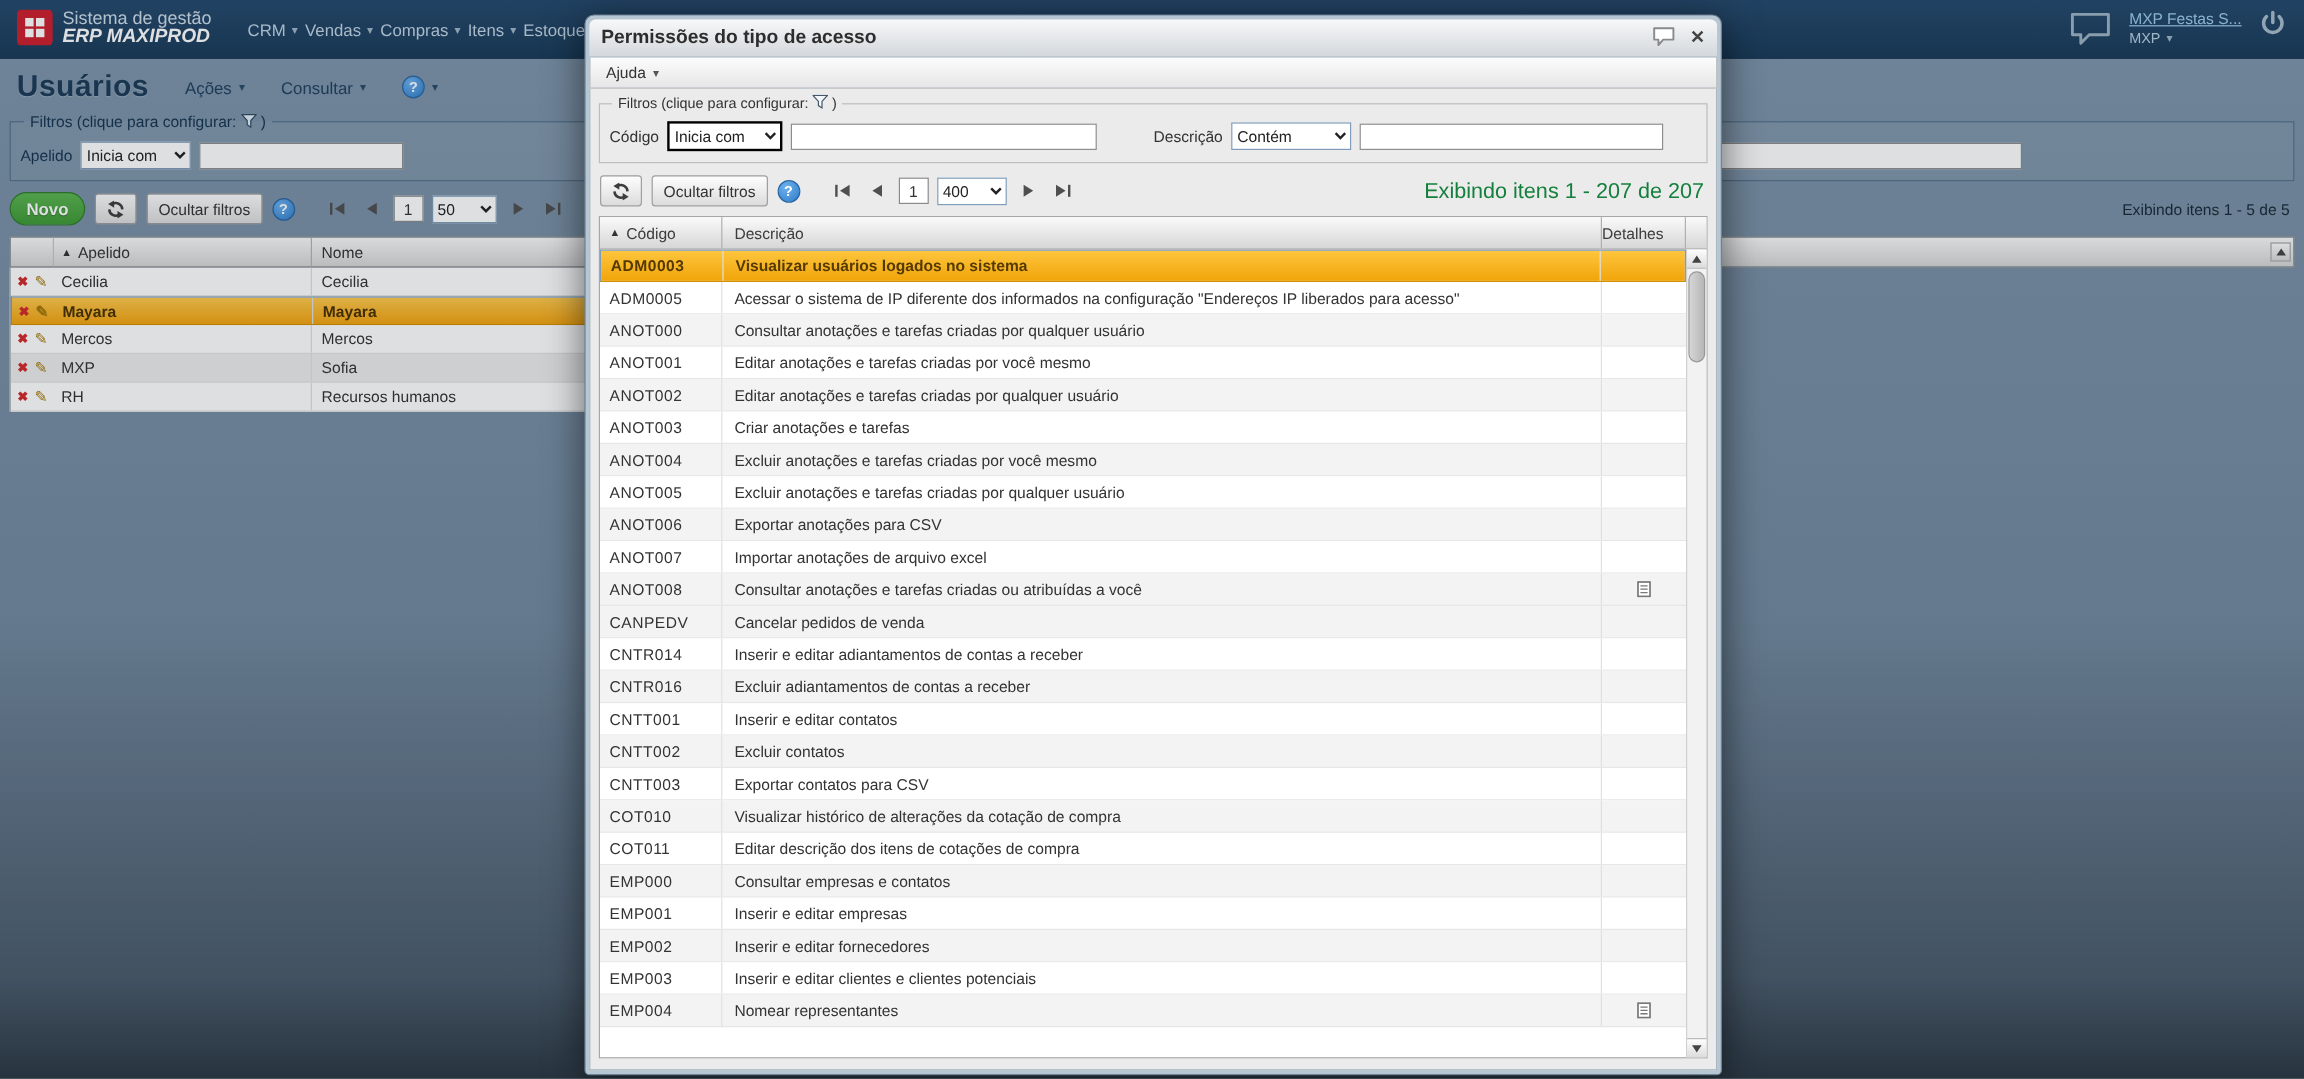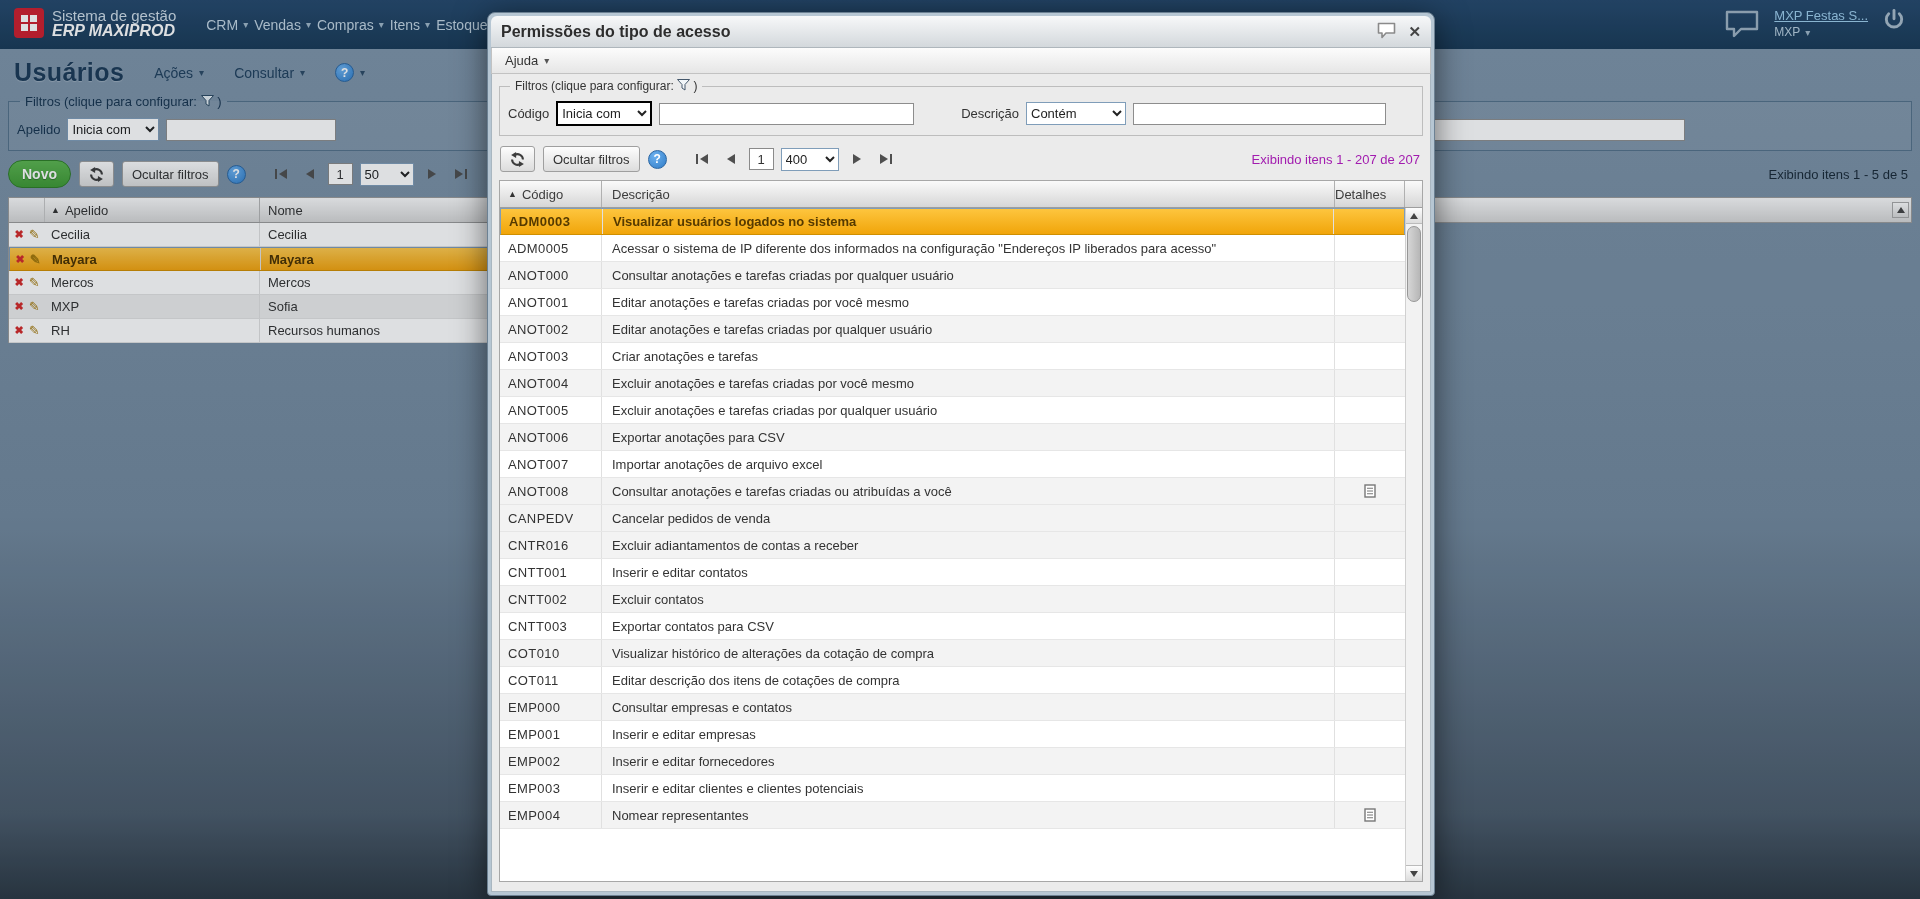--- a/index.html
+++ b/index.html
@@ -78,21 +78,21 @@
   .m-menubar{height:26px;flex:none;background:linear-gradient(#fcfcfc,#e6e6e6);border:1px solid #c2c2c2;border-top:none;display:flex;align-items:center;padding:0 4px}
   .m-menu-item{display:flex;align-items:center;gap:6px;padding:3px 9px;font-size:13px;color:#333;cursor:pointer}
   .m-menu-item .car{color:#555}
   .m-body{flex:1;background:#ebebeb;display:flex;flex-direction:column;padding:4px 5px 5px;overflow:hidden;border:1px solid #a9b6c0;border-top:none}
   fieldset.m-fs{border:1px solid #bdbdbd;margin:1px 2px 2px;padding:8px 8px 9px;background:#ebebeb}
   fieldset.m-fs legend{padding:0 5px;margin-left:2px;font-size:12px;color:#333}
   .m-frow{display:flex;align-items:center;gap:7px;font-size:13px;color:#333}
   .focus-sel{border:2px solid #000;height:25px}
   .m-gap{margin-left:40px}
   .m-toolbar{display:flex;align-items:center;gap:8px;padding:8px 3px}
-  .m-showing{margin-left:auto;color:#a21caf;font-size:13px;padding-right:2px}
+  .m-showing{margin-left:auto;color:#15803d;font-size:18px;padding-right:2px}
   .m-grid{position:relative;height:702px;margin:0 2px;border:1px solid #a7a7a7;background:#fff;flex:none}
   .m-grid-h{display:flex;align-items:center;height:27px;background:linear-gradient(#fafafa,#d6d6d6);border-bottom:1px solid #9e9e9e;font-size:13px;color:#3c3c3c}
   .mh-cod{width:102px;height:100%;display:flex;align-items:center;gap:5px;padding-left:8px;border-right:1px solid #b0b0b0}
   .mh-desc{flex:1;height:100%;display:flex;align-items:center;padding-left:10px;border-right:1px solid #b0b0b0}
   .mh-det{width:70px;height:100%;display:flex;align-items:center;justify-content:flex-start;border-right:1px solid #b0b0b0}
   .mh-sp{width:17px;height:100%}
   .m-rows{position:absolute;top:27px;left:0;right:17px;bottom:0;overflow:hidden}
   .mrow{display:flex;align-items:stretch;height:27px;background:#fff;border-bottom:1px solid #e6e6e6;font-size:13px;color:#333;cursor:pointer}
   .mrow.alt{background:#f3f3f3}
   .mrow.sel{background:linear-gradient(#fdc53e,#f1a50a);border-bottom:1px solid #cf8f00;color:#553a00;font-weight:bold}
@@ -438,20 +438,25 @@
                   <rect x="1" y="1" width="10" height="12" fill="#fff" stroke="#777" stroke-width="1.4"></rect>
                   <path d="M3 4.2 h6 M3 7 h6 M3 9.8 h6" stroke="#777" stroke-width="1.1"></path>
                 </svg>
               </span>
             </div>
             <div class="mrow alt">
               <span class="m-c-cod">CANPEDV</span>
               <span class="m-c-desc">Cancelar pedidos de venda</span>
               <span class="m-c-det"></span>
             </div>
+            <div class="mrow">
+              <span class="m-c-cod">CNTR014</span>
+              <span class="m-c-desc">Inserir e editar adiantamentos de contas a receber</span>
+              <span class="m-c-det"></span>
+            </div>
             <div class="mrow alt">
               <span class="m-c-cod">CNTR016</span>
               <span class="m-c-desc">Excluir adiantamentos de contas a receber</span>
               <span class="m-c-det"></span>
             </div>
             <div class="mrow">
               <span class="m-c-cod">CNTT001</span>
               <span class="m-c-desc">Inserir e editar contatos</span>
               <span class="m-c-det"></span>
             </div>

